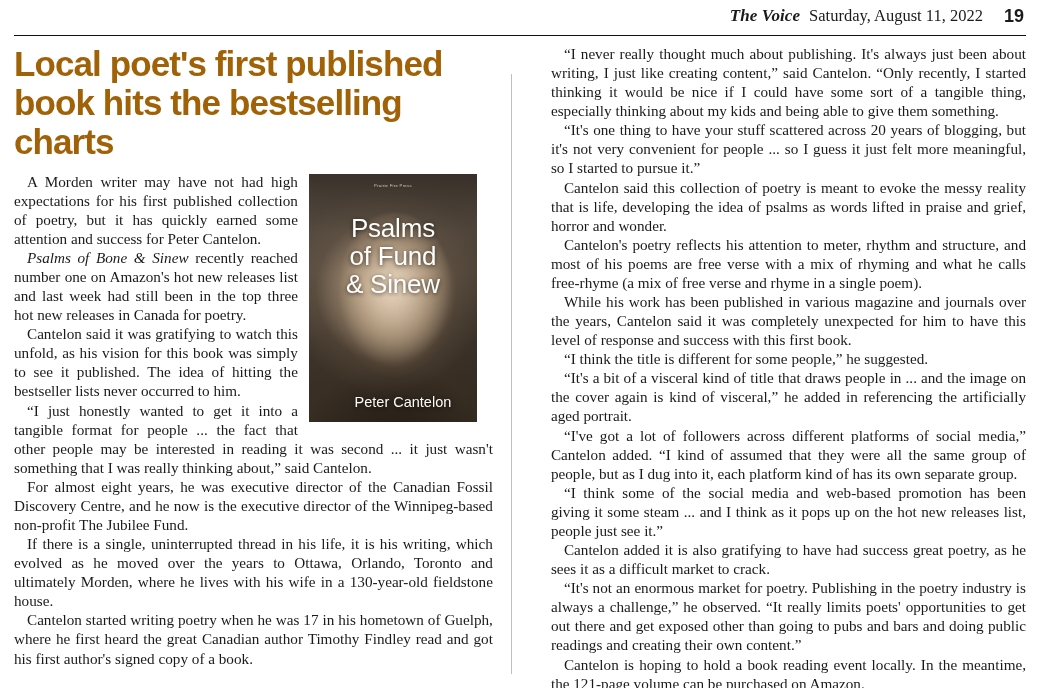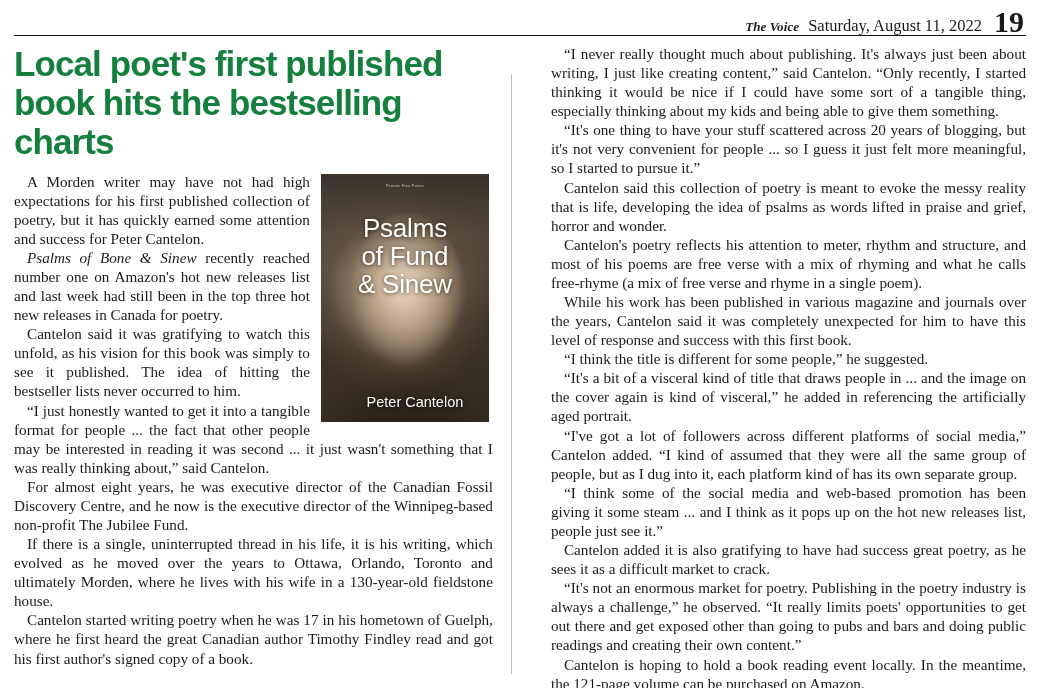--- a/index.html
+++ b/index.html
@@ -28,34 +28,34 @@
     align-items: baseline;
     justify-content: flex-end;
     gap: 9px;
     padding-right: 2px;
     height: 26px;
   }
   .masthead .paper-name {
     font-family: "Liberation Serif", serif;
     font-weight: bold;
     font-style: italic;
-    font-size: 13px;
+    font-size: 17px;
     letter-spacing: 0.1px;
     text-align: center;
   }
   .masthead .date {
     font-family: "Liberation Serif", serif;
     font-size: 16.5px;
   }
   .masthead .page-num {
-    font-family: Liberation Serif, serif;
-    font-weight: bold;
-    font-size: 30px;
+    font-family: Liberation Sans, sans-serif;
+    font-weight: bold;
+    font-size: 18px;
     line-height: 1;
-    margin-left: 3px;
+    margin-left: 12px;
     position: relative;
     top: 1px;
   }
   .rule {
     border-top: 1.6px solid #111;
     margin: 3px 0 8px 0;
   }
 
   
   .columns {
@@ -82,21 +82,21 @@
   }
 
   
   h1.headline {
     font-family: "Liberation Sans", sans-serif;
     font-weight: bold;
     font-size: 35px;
     line-height: 1.12;
     letter-spacing: -0.9px;
     margin: 0 0 10px 0;
-    color: #15803d;
+    color: #a16207;
   }
   .byline {
     font-family: "Liberation Sans", sans-serif;
     font-weight: bold;
     font-size: 12.5px;
     letter-spacing: 0.1px;
     margin: 0 0 9px 0;
     color: #000;
   }
 
@@ -111,21 +111,21 @@
     hyphens: auto;
     -webkit-hyphens: auto;
   }
   .body-text i, .body-text em { font-style: italic; }
 
   
   .cover {
     float: right;
     width: 168px;
     height: 248px;
-    margin: 2px 4px 5px 11px;
+    margin: 2px 16px 5px 11px;
     position: relative;
     overflow: hidden;
     background: #4a4036;
     border: 0;
   }
   .cover .photo {
     position: absolute;
     inset: 0;
     background:
       radial-gradient(ellipse 60% 42% at 46% 47%, rgba(225,205,180,0.92) 0%, rgba(190,165,135,0.55) 42%, rgba(120,100,80,0.25) 70%, rgba(60,48,36,0.1) 100%),

